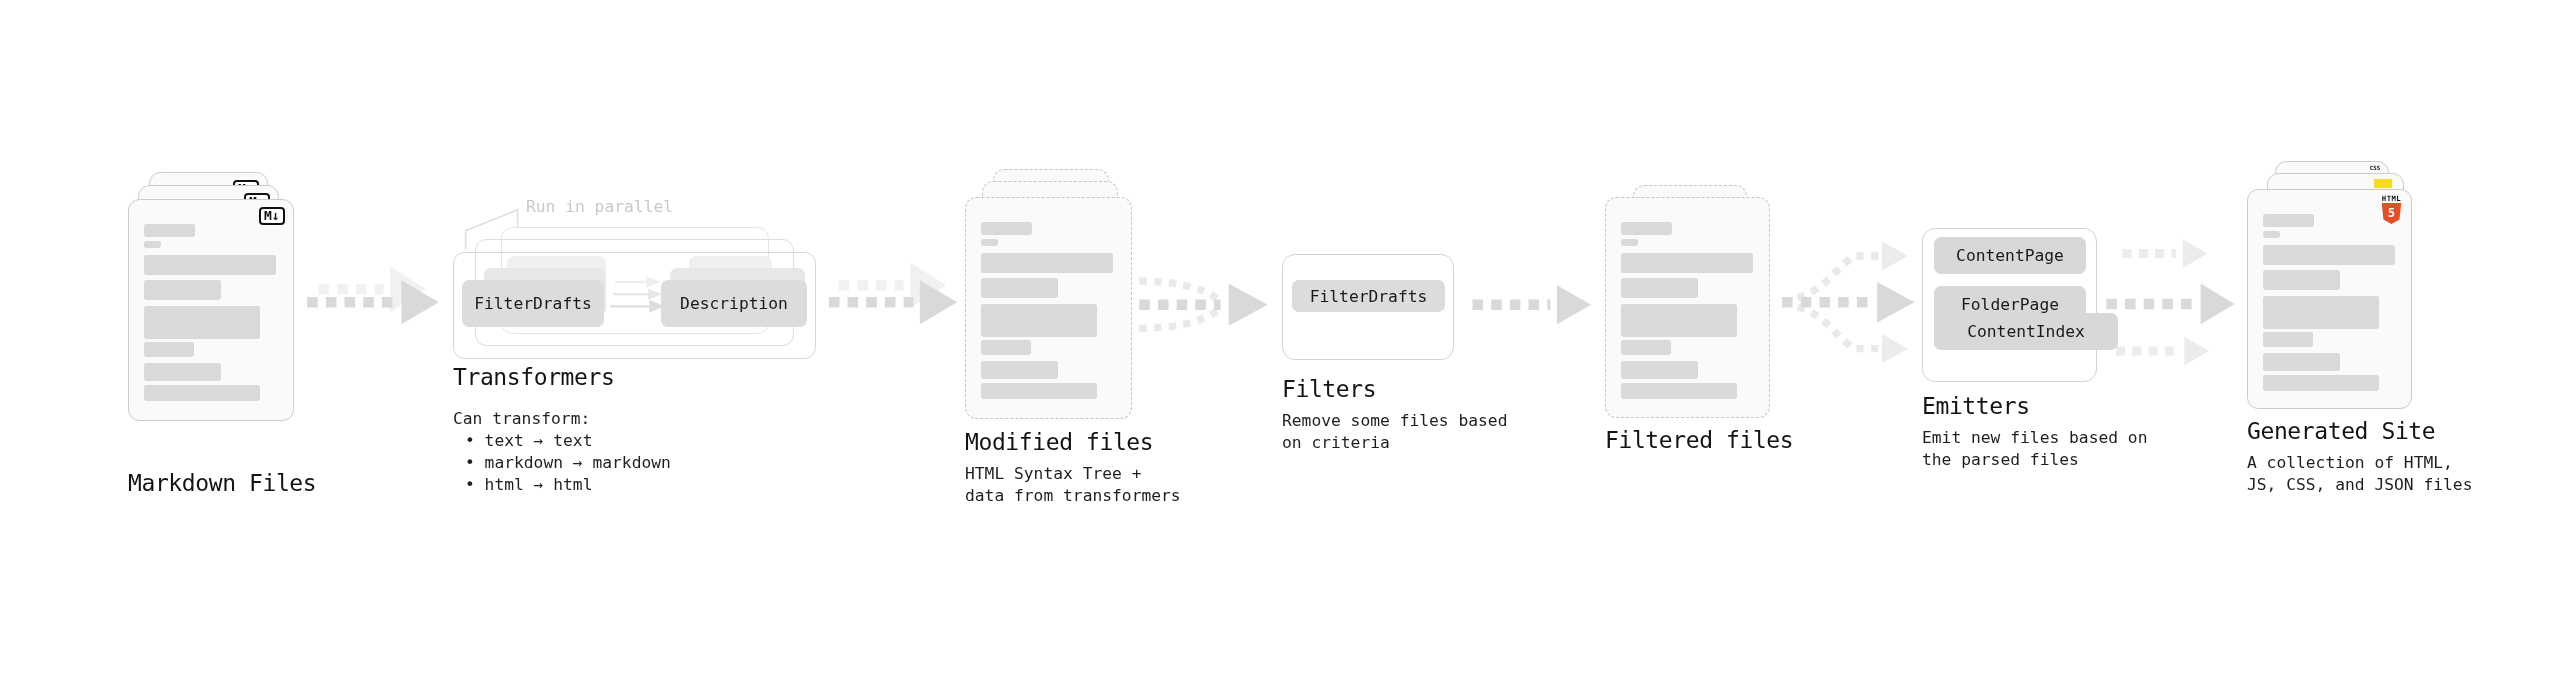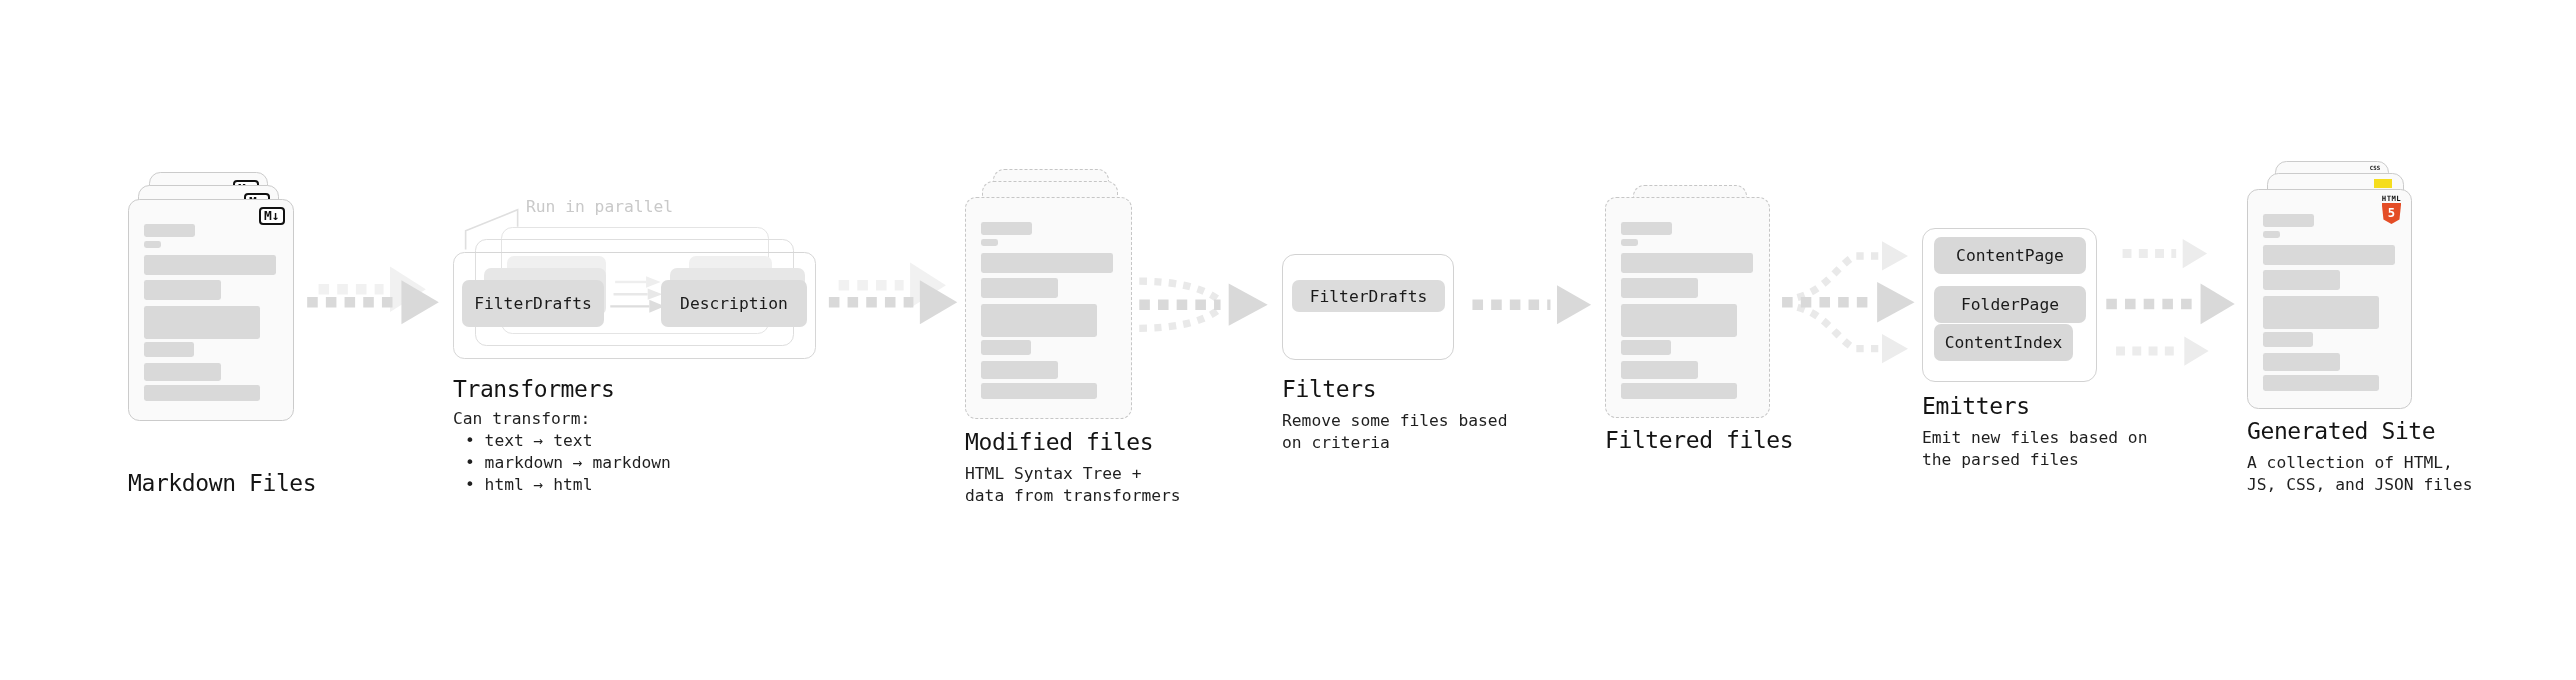--- a/index.html
+++ b/index.html
@@ -145,21 +145,21 @@
     <div class="outline" style="left:453px;top:252px;width:363px;height:107px;border-color:#d6d6d6;"></div>
 
     <div class="pill ghost2" style="left:507px;top:256px;width:99px;height:47px;"></div>
     <div class="pill ghost1" style="left:484px;top:268px;width:122px;height:47px;"></div>
     <div class="pill" style="left:462px;top:280px;width:142px;height:47px;">FilterDrafts</div>
 
     <div class="pill ghost2" style="left:689px;top:256px;width:83px;height:47px;"></div>
     <div class="pill ghost1" style="left:670px;top:268px;width:135px;height:47px;"></div>
     <div class="pill" style="left:661px;top:280px;width:146px;height:47px;">Description</div>
 
-    <div class="label" style="left:453px;top:376px;">Transformers</div>
+    <div class="label" style="left:453px;top:364px;">Transformers</div>
     <div class="desc" style="left:453px;top:408px;">Can transform:</div>
     <div class="desc" style="left:465px;top:430px;">• text → text</div>
     <div class="desc" style="left:465px;top:452px;">• markdown → markdown</div>
     <div class="desc" style="left:465px;top:474px;">• html → html</div>
   </div>
 
   <div>
     <div class="card dashed" style="left:993px;top:169px;width:116px;height:98px;"></div>
     <div class="card dashed" style="left:982px;top:181px;width:136px;height:98px;"></div>
     <div class="card dashed" style="left:965px;top:197px;width:167px;height:222px;">
@@ -197,21 +197,21 @@
         <div class="bar" style="left: 15.4px; top: 163px; width: 77px; height: 18px;"></div>
         <div class="bar" style="left: 15.4px; top: 185px; width: 116px; height: 16.3px;"></div>
       </div>
     <div class="label" style="left:1605px;top:427px;">Filtered files</div>
   </div>
 
   <div>
     <div class="panel" style="left:1922px;top:228px;width:175px;height:154px;"></div>
     <div class="pill" style="left:1934px;top:237px;width:152px;height:37px;background:#d8d8d8;">ContentPage</div>
     <div class="pill" style="left:1934px;top:286px;width:152px;height:37px;background:#d8d8d8;">FolderPage</div>
-    <div class="pill" style="left:1934px;top:324px;width:139px;height:37px;background:#d8d8d8;">ContentIndex</div>
+    <div class="pill" style="left:1934px;top:313px;width:184px;height:37px;background:#d8d8d8;">ContentIndex</div>
     <div class="label" style="left:1922px;top:393px;">Emitters</div>
     <div class="desc" style="left:1922px;top:427px;">Emit new files based on
 the parsed files</div>
   </div>
 
   <div>
     <div class="card" style="left:2275px;top:161px;width:114px;height:98px;">
       <span class="css-badge" style="right:6.5px;top:4.1px;">
         <span class="word">CSS</span>
         <span class="bar-u"></span>

